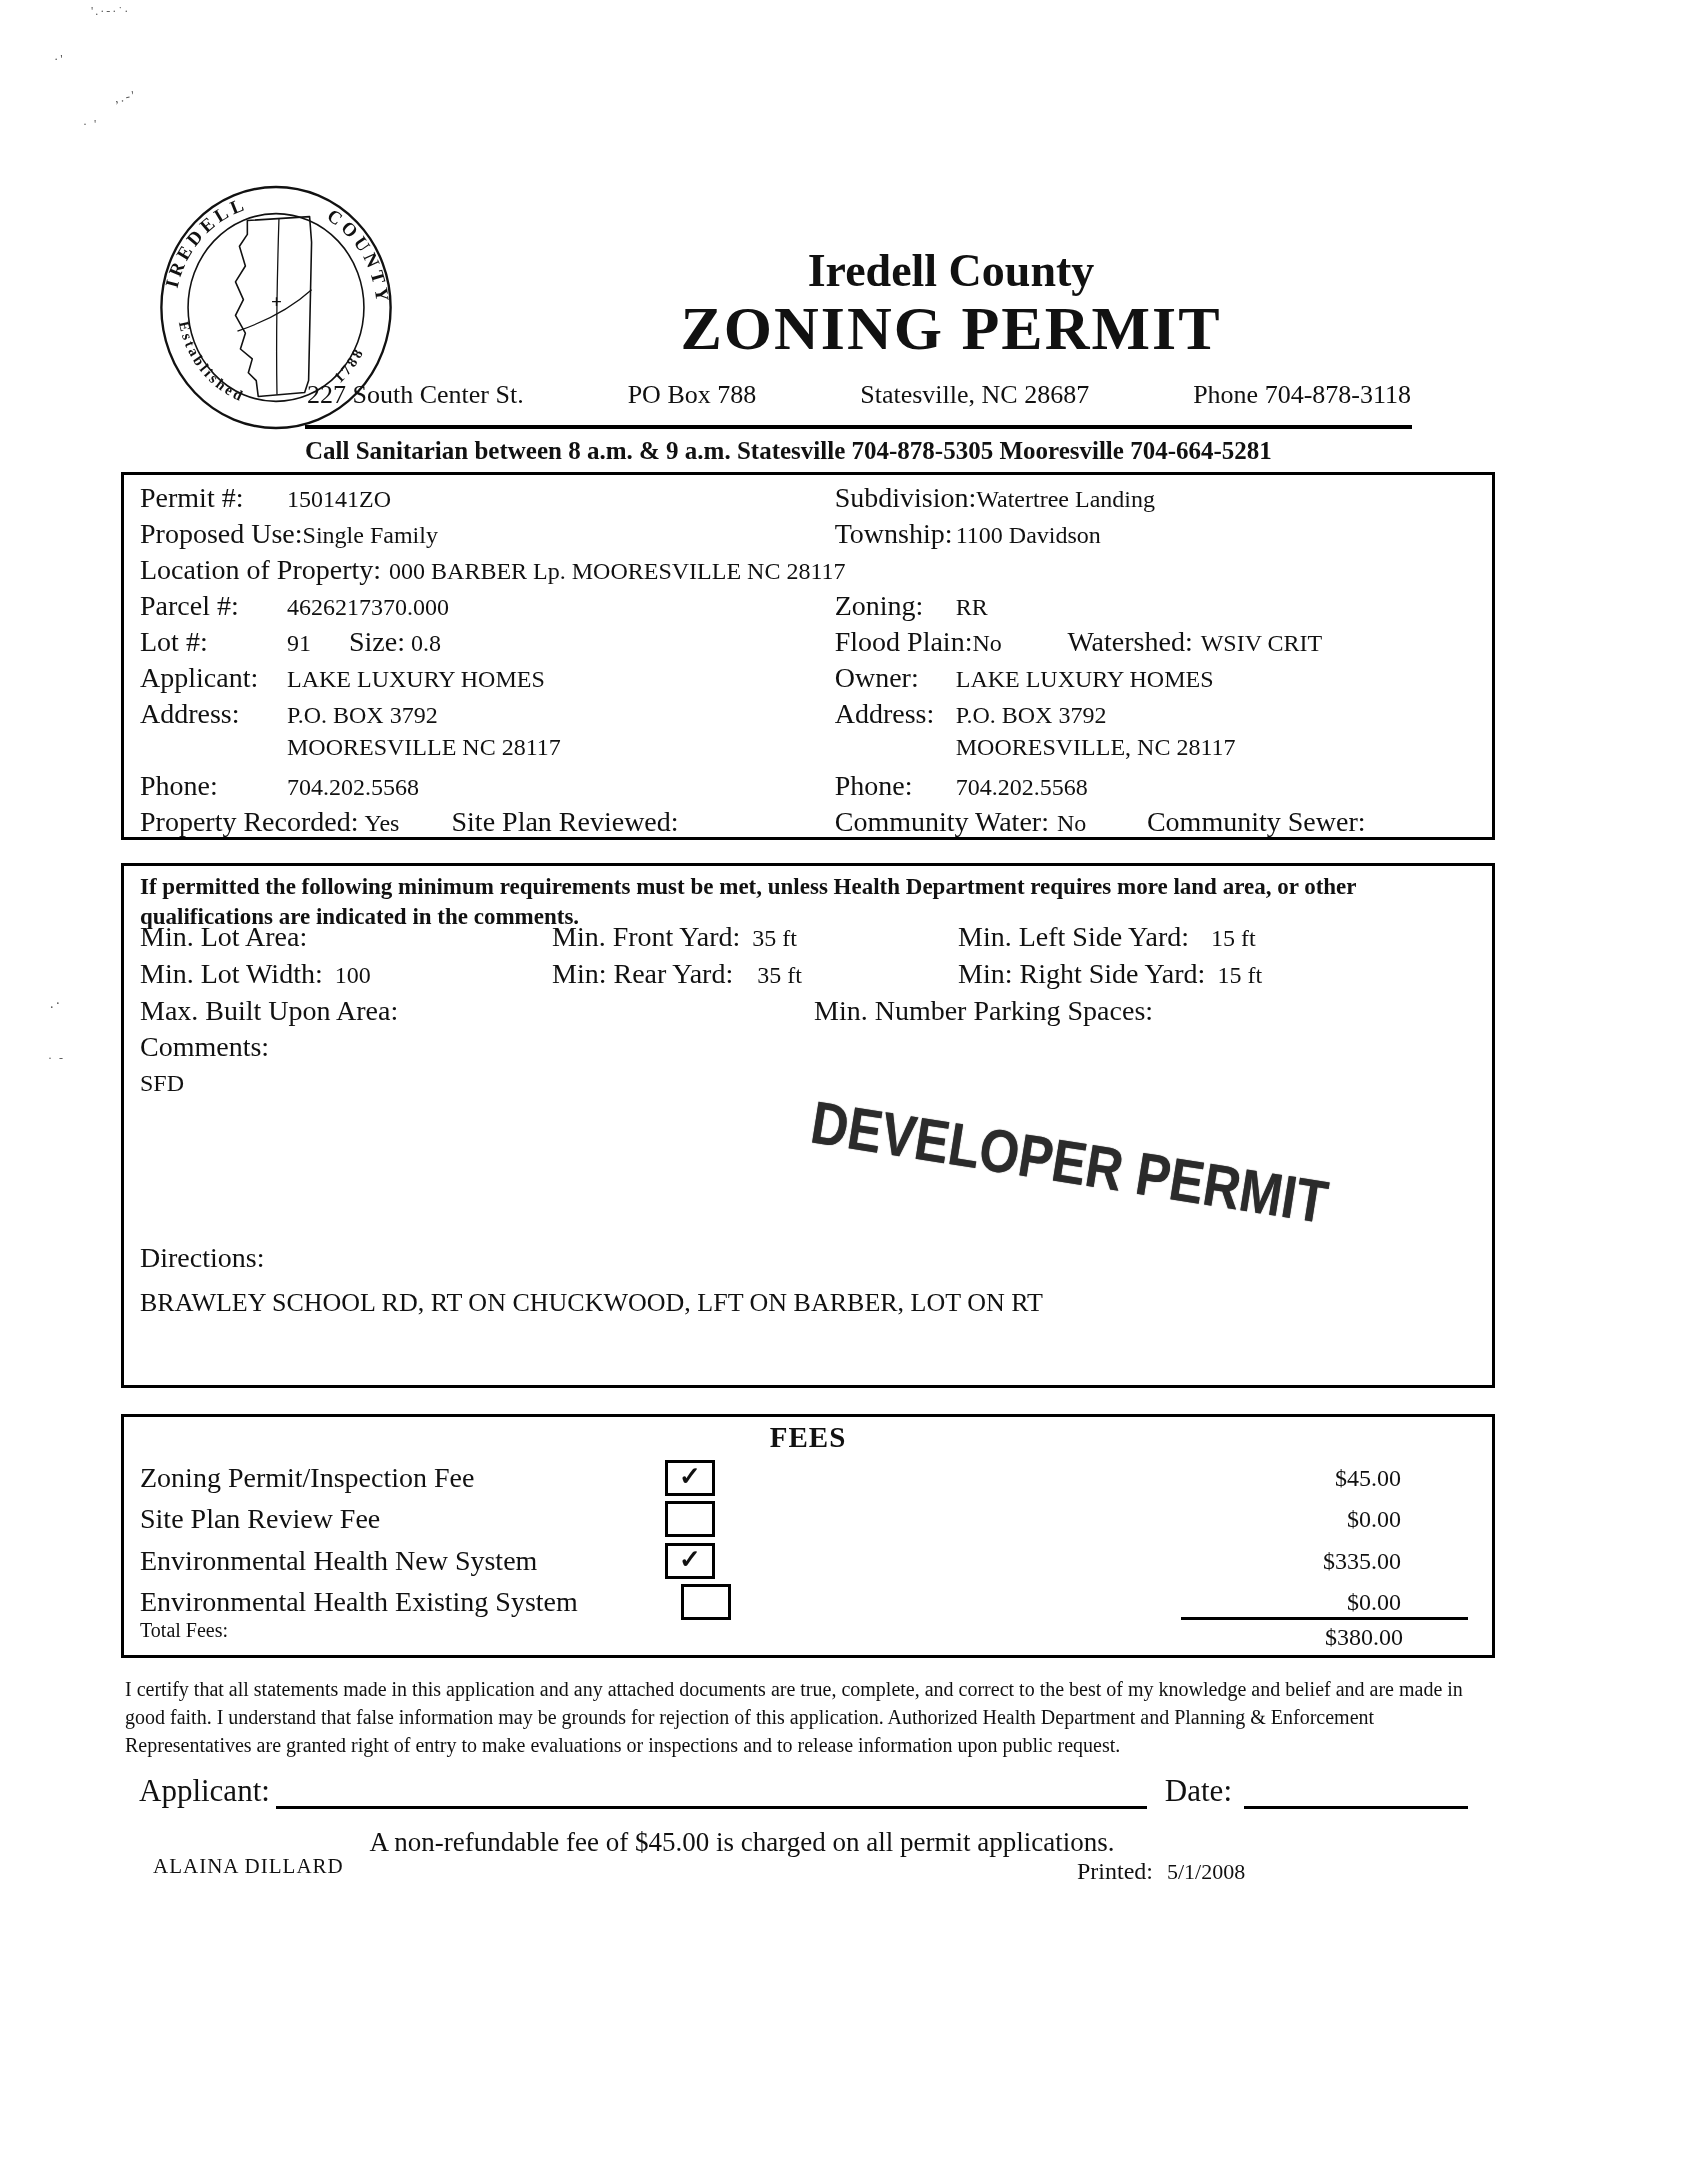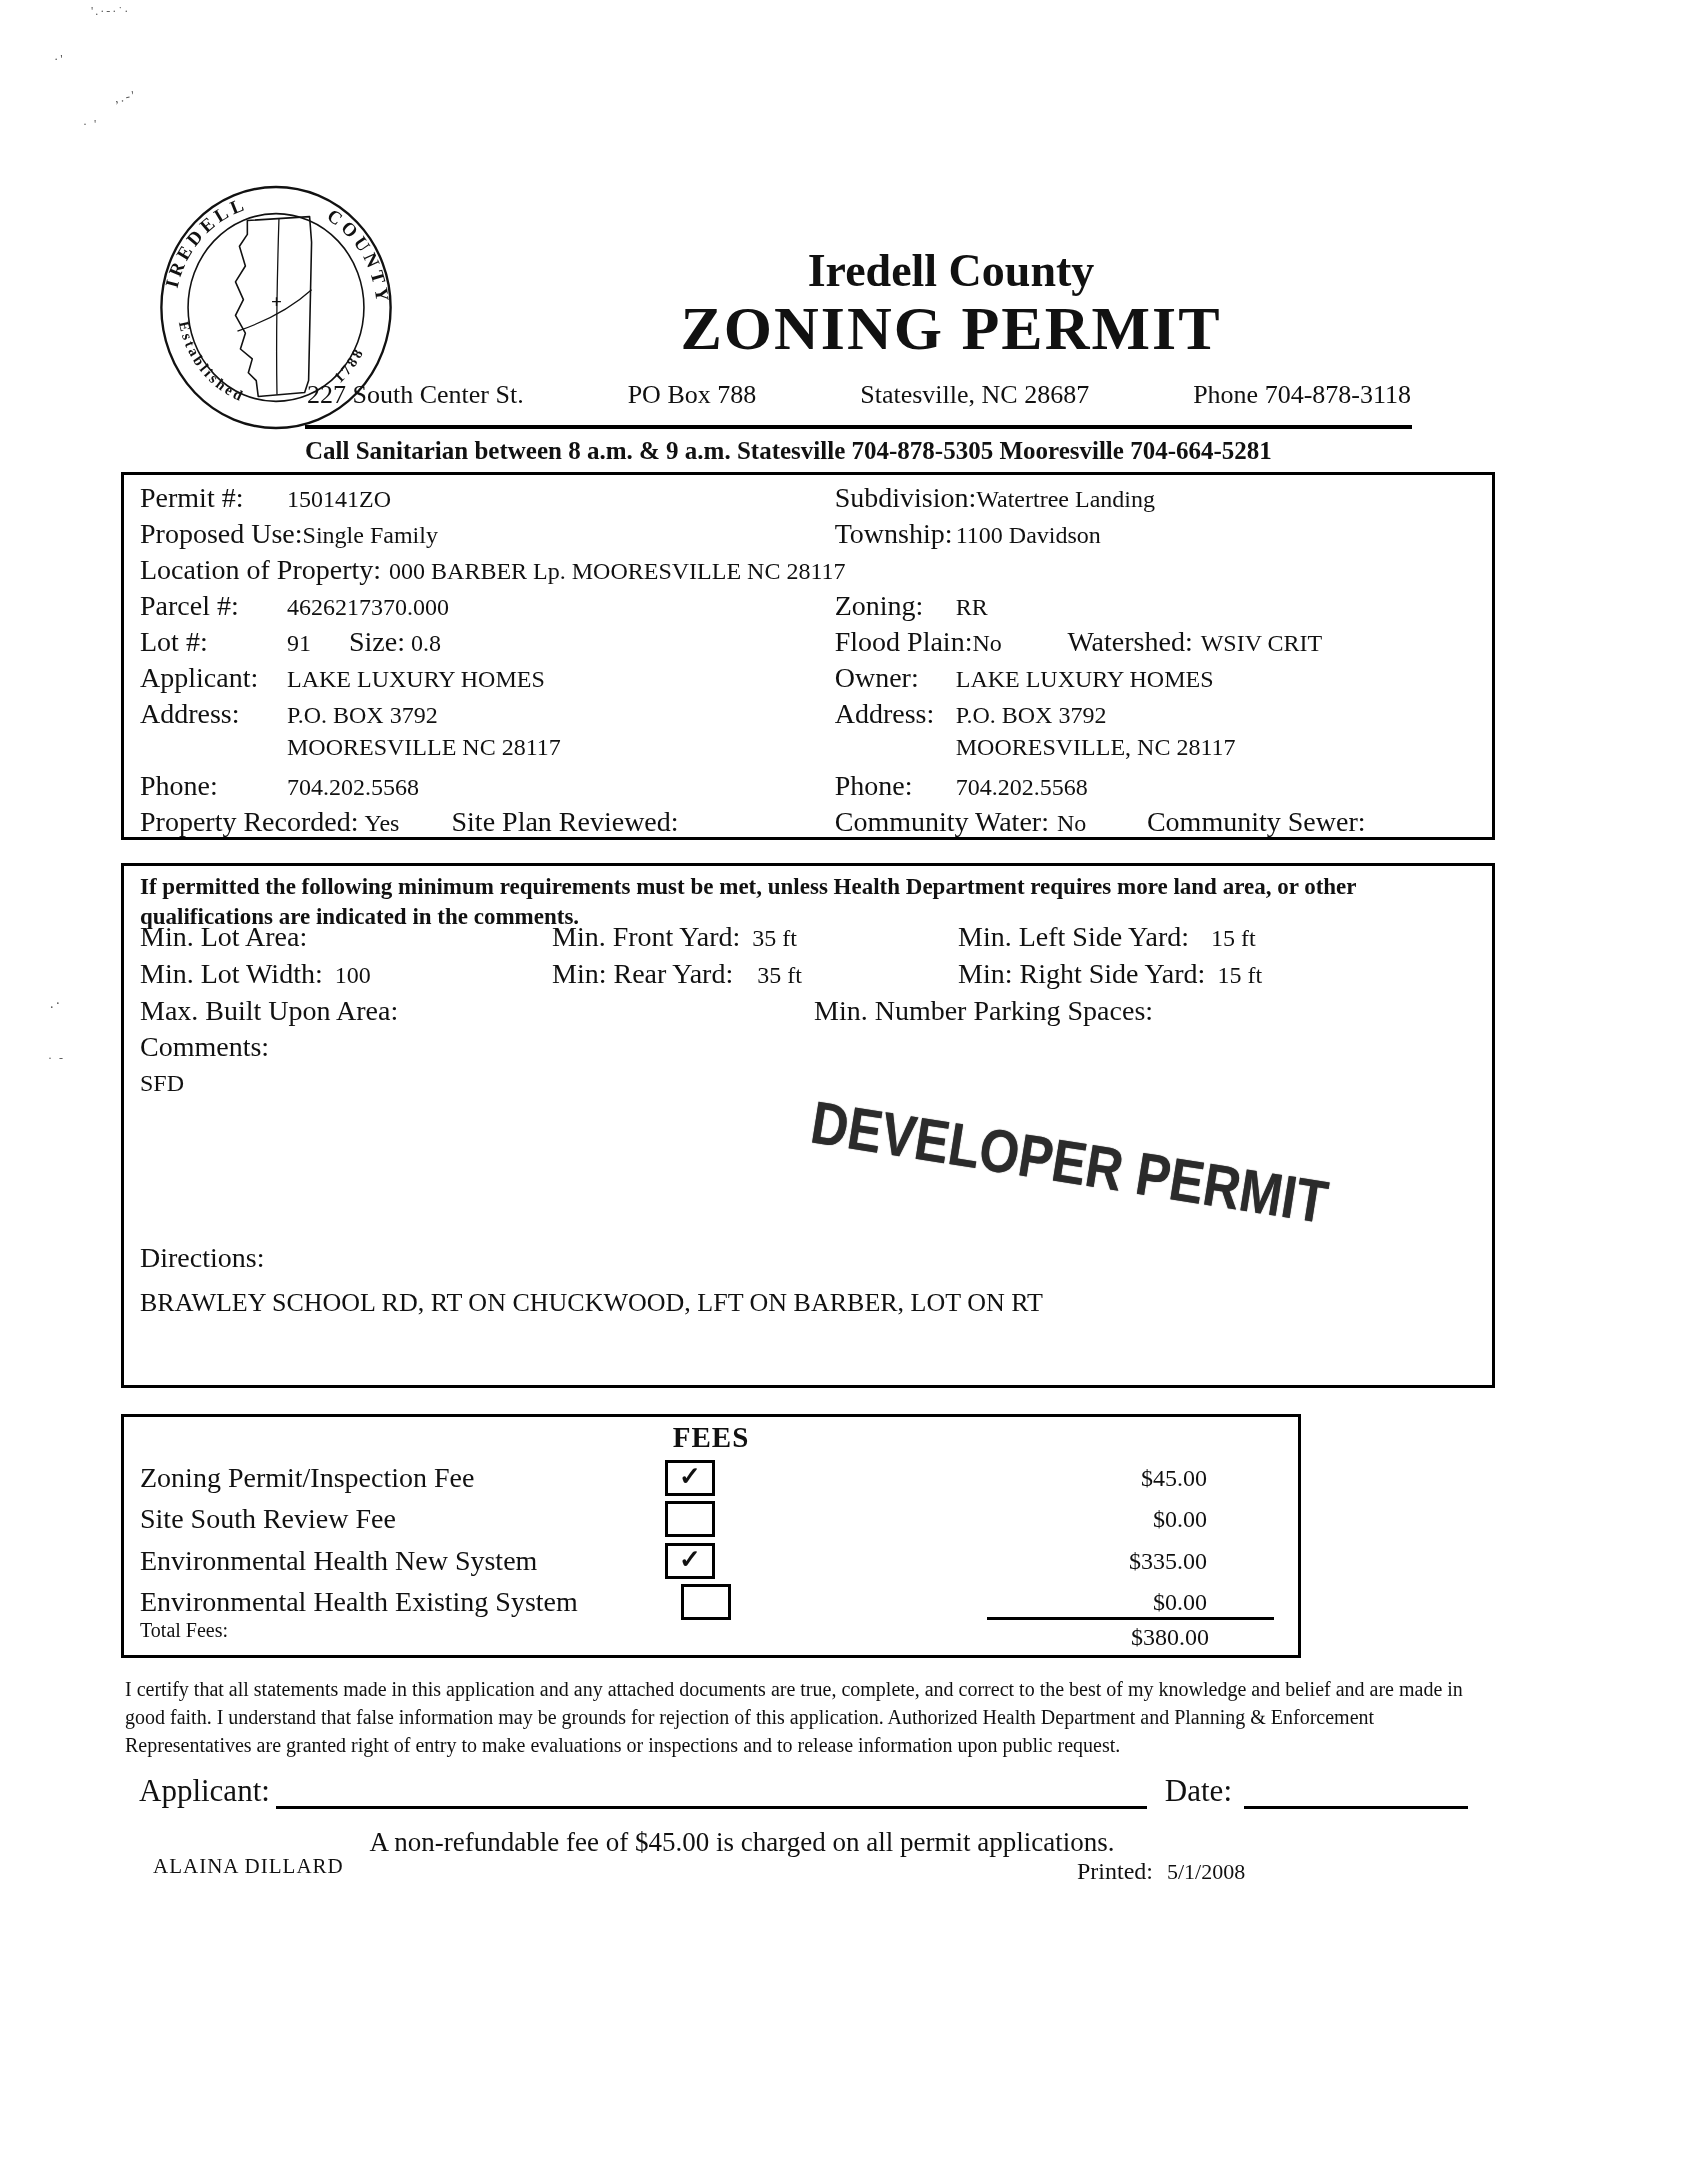--- a/index.html
+++ b/index.html
@@ -23,21 +23,21 @@
     font-size:62px;font-weight:700;letter-spacing:2px;}
   .hdr-address{position:absolute;left:307px;top:380px;width:1104px;display:flex;
     justify-content:space-between;font-size:26px;}
   .hdr-rule{position:absolute;left:305px;top:425px;width:1107px;height:4px;background:#000;}
   .sanitarian{position:absolute;left:305px;top:437px;width:1109px;font-size:25px;font-weight:700;}
 
   
   .box{position:absolute;border:3px solid #000;box-sizing:border-box;background:#fff;}
   .box1{left:121px;top:472px;width:1374px;height:368px;padding:7px 16px;}
   .box2{left:121px;top:863px;width:1374px;height:525px;}
-  .box3{left:121px;top:1414px;width:1180px;height:244px;}
+  .box3{left:121px;top:1414px;width:1374px;height:244px;}
 
   .row{display:flex;height:36px;align-items:baseline;}
   .cell{display:flex;align-items:baseline;min-width:0;}
   .half{flex:0 0 52%;}
   .grow{flex:1;}
   .lbl{font-size:28px;display:inline-block;white-space:nowrap;}
   .val{font-size:24px;display:inline-block;white-space:nowrap;}
   .w148{min-width:147px;}
   .w122{min-width:121px;}
   .w63{min-width:62px;}
@@ -301,21 +301,21 @@
 
     <div class="fee-row f1">
       <span class="fee-label">Zoning Permit/Inspection Fee</span>
       <span class="fee-checkbox">
         <span class="check">✓</span>
       </span>
       <span class="fee-amount">$45.00</span>
     </div>
 
     <div class="fee-row f2">
-      <span class="fee-label">Site South Review Fee</span>
+      <span class="fee-label">Site Plan Review Fee</span>
       <span class="fee-checkbox">
         <span class="check"></span>
       </span>
       <span class="fee-amount">$0.00</span>
     </div>
 
     <div class="fee-row f3">
       <span class="fee-label">Environmental Health New System</span>
       <span class="fee-checkbox">
         <span class="check">✓</span>

